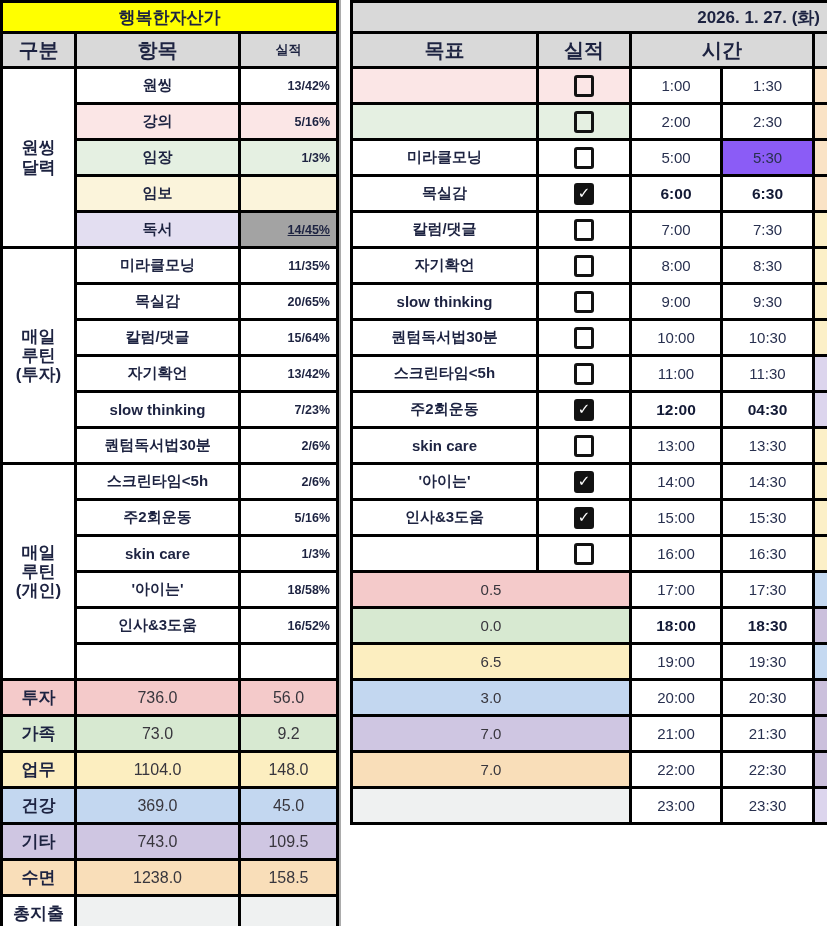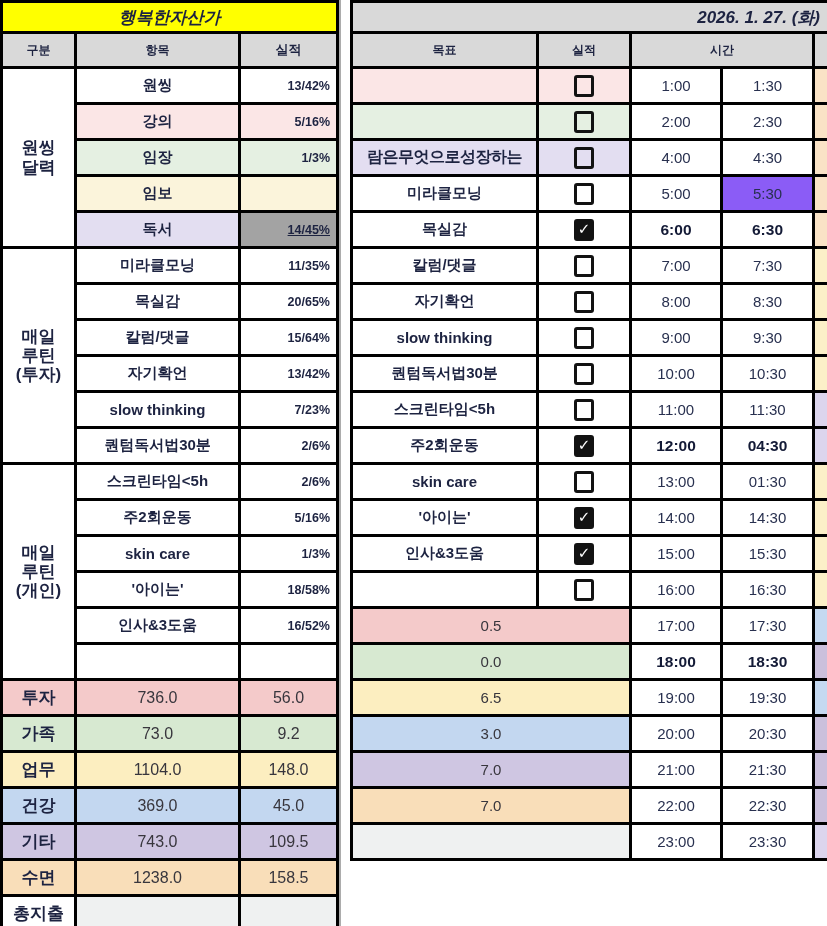--- a/index.html
+++ b/index.html
@@ -3,26 +3,26 @@
 <meta charset="utf-8">
 <style>
   html,body{margin:0;padding:0;width:827px;height:926px;overflow:hidden;background:#fff;
     font-family:"Liberation Sans","DejaVu Sans",sans-serif;}
   .wrap{position:relative;width:827px;height:926px;overflow:hidden;}
   table{border-collapse:collapse;table-layout:fixed;position:absolute;top:0;}
   #ltable{left:0;width:336px;}
   #rtable{left:350px;width:477px;}
   td{border:3px solid #000;padding:0;text-align:center;vertical-align:middle;
      overflow:hidden;white-space:nowrap;color:#1d2341;}
-  tr.rowA{height:31px;font-style:italic;}
+  tr.rowA{height:31px;}
   tr.rowB{height:35px;}
   tr.data{height:36px;}
   .title-cell{background:#FFFF00;font-weight:bold;font-size:17px;}
   .date-cell{background:#D9D9D9;font-weight:bold;font-size:17px;text-align:right;padding-right:7px;}
-  .hd{background:#D9D9D9;font-weight:bold;font-size:12px;}
+  .hd{background:#D9D9D9;font-weight:bold;font-size:20px;}
   .hd.small{font-size:13px;}
   .cat{font-weight:bold;font-size:17px;white-space:pre-line;line-height:1.12;background:#fff;}
   .item{font-weight:bold;font-size:15px;}
   .res{font-weight:bold;font-size:12.5px;text-align:right;padding-right:6px;}
   .sumlabel{font-weight:bold;font-size:17px;}
   .sumval{font-size:16px;color:#38363d;}
   .goal{font-weight:bold;font-size:15px;}
   .goal.overflow{font-size:16px;letter-spacing:-0.5px;}
   .time{font-size:15px;color:#28304f;}
   .time.b{font-weight:bold;color:#131a36;font-size:15.5px;}
@@ -200,27 +200,20 @@
           <td class="edge" style="background: rgb(250, 227, 198);"></td>
         </tr>
         <tr class="data">
           <td class="goal" style="background: rgb(229, 240, 226);"></td>
           <td class="" style="background: rgb(229, 240, 226);"><span class="cbx"></span></td>
           <td class="time" style="background: rgb(255, 255, 255);">2:00</td>
           <td class="time" style="background: rgb(255, 255, 255);">2:30</td>
           <td class="edge" style="background: rgb(250, 227, 198);"></td>
         </tr>
         <tr class="data">
-          <td class="goal overflow" style="background: rgb(227, 222, 241);">람은무엇으로성장하는</td>
-          <td class="" style="background: rgb(227, 222, 241);"><span class="cbx"></span></td>
-          <td class="time" style="background: rgb(255, 255, 255);">4:00</td>
-          <td class="time" style="background: rgb(255, 255, 255);">4:30</td>
-          <td class="edge" style="background: rgb(250, 227, 198);"></td>
-        </tr>
-        <tr class="data">
           <td class="goal" style="background: rgb(255, 255, 255);">미라클모닝</td>
           <td class="" style="background: rgb(255, 255, 255);"><span class="cbx"></span></td>
           <td class="time" style="background: rgb(255, 255, 255);">5:00</td>
           <td class="time" style="background: #8b5cf6;">5:30</td>
           <td class="edge" style="background: rgb(250, 227, 198);"></td>
         </tr>
         <tr class="data">
           <td class="goal" style="background: rgb(255, 255, 255);">목실감</td>
           <td class="" style="background: rgb(255, 255, 255);"><span class="cbx checked"></span></td>
           <td class="time b" style="background: rgb(255, 255, 255);">6:00</td>
@@ -266,21 +259,21 @@
           <td class="goal" style="background: rgb(255, 255, 255);">주2회운동</td>
           <td class="" style="background: rgb(255, 255, 255);"><span class="cbx checked"></span></td>
           <td class="time b" style="background: rgb(255, 255, 255);">12:00</td>
           <td class="time b" style="background: rgb(255, 255, 255);">04:30</td>
           <td class="edge" style="background: rgb(220, 213, 237);"></td>
         </tr>
         <tr class="data">
           <td class="goal" style="background: rgb(255, 255, 255);">skin care</td>
           <td class="" style="background: rgb(255, 255, 255);"><span class="cbx"></span></td>
           <td class="time" style="background: rgb(255, 255, 255);">13:00</td>
-          <td class="time" style="background: rgb(255, 255, 255);">01:30</td>
+          <td class="time" style="background: rgb(255, 255, 255);">13:30</td>
           <td class="edge" style="background: rgb(252, 240, 200);"></td>
         </tr>
         <tr class="data">
           <td class="goal" style="background: rgb(255, 255, 255);">'아이는'</td>
           <td class="" style="background: rgb(255, 255, 255);"><span class="cbx checked"></span></td>
           <td class="time" style="background: rgb(255, 255, 255);">14:00</td>
           <td class="time" style="background: rgb(255, 255, 255);">14:30</td>
           <td class="edge" style="background: rgb(252, 240, 200);"></td>
         </tr>
         <tr class="data">

